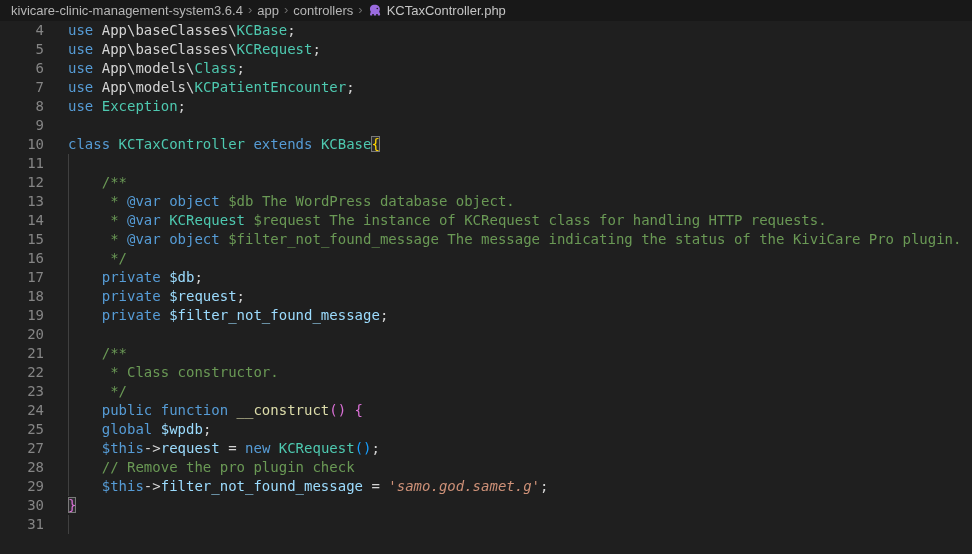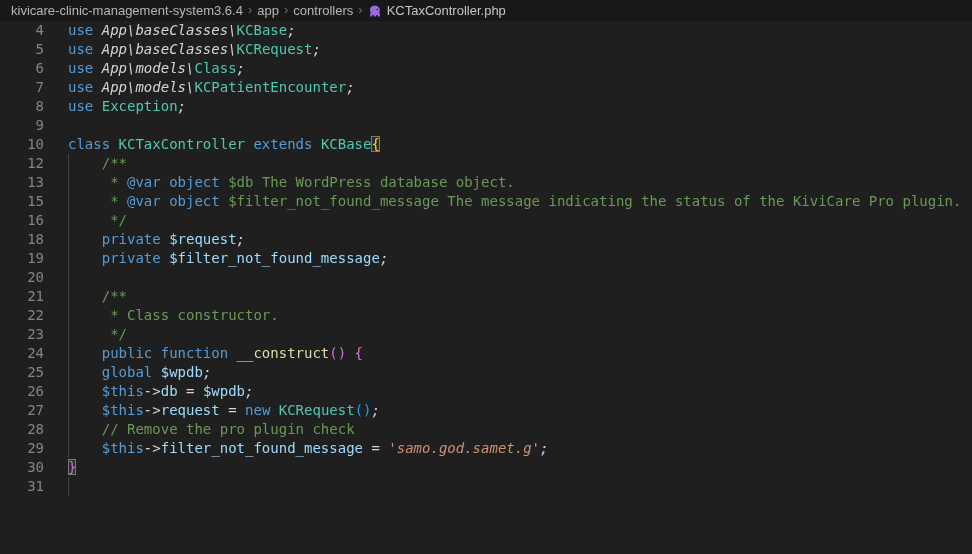--- a/index.html
+++ b/index.html
@@ -7,21 +7,21 @@
   body { background:var(--bg,#1f1f1f); font-family:"Liberation Sans", sans-serif; }
 
   
   .crumbbar {
     height:21px; background:var(--bar_bg,#181818);
     display:flex; align-items:center; padding-left:11px;
     font-size:13px; color:#b6b6b6; white-space:nowrap;
   }
   .crumb { cursor:pointer; }
   .crumb-sep { color:#6e6e6e; margin:0 5px; font-size:13px; position:relative; top:-1px; }
-  .file-crumb { display:flex; align-items:flex-end; color:#c5c5c5; }
+  .file-crumb { display:flex; align-items:center; color:#c5c5c5; }
   .file-icon { width:14px; height:13px; margin-right:5px; display:inline-block; }
 
   
   .editor {
     position:absolute; top:21px; left:0; right:0; bottom:0;
     background:var(--bg,#1f1f1f);
     font-family:"DejaVu Sans Mono", monospace;
     font-size:14px; line-height:19px;
   }
   .line { display:flex; height:19px; white-space:pre; }
@@ -30,21 +30,21 @@
     color:var(--line_number,#858585); user-select:none;
   }
   .content { flex:1; margin-left:24px; position:relative; color:var(--default,#d4d4d4); }
   .guide { position:absolute; left:0; top:0; bottom:0; width:1px; background:#404040; }
 
   .kw  { color:var(--keyword,#569cd6);text-align:center; }
   .var { color:var(--variable,#9cdcfe); }
   .cls { color:var(--class,#4ec9b0); }
   .cmt { color:var(--comment,#6a9955); }
   .str { color:var(--string,#ce9178);font-style:italic; }
-  .pun { color:var(--default,#d4d4d4);font-style:italic; }
+  .pun { color:var(--default,#d4d4d4); }
   .fn  { color:var(--function,#dcdcaa); }
   .b1  { color:var(--bracket1,#ffd700); }
   .b2  { color:var(--bracket2,#da70d6); }
   .b3  { color:var(--bracket3,#179fff); }
   .m   { outline:1px solid #7a7a7a; outline-offset:-1px; background:rgba(90,93,98,.22); }
 </style>
 </head>
 <body>
 
 <div class="crumbbar">
@@ -66,32 +66,34 @@
 
 <div class="editor">
   <div id="code-area">
       <div class="line"><div class="gutter">4</div><div class="content"><span class="kw">use</span><span class="pun"> App\baseClasses\</span><span class="cls">KCBase</span><span class="pun">;</span></div></div>
       <div class="line"><div class="gutter">5</div><div class="content"><span class="kw">use</span><span class="pun"> App\baseClasses\</span><span class="cls">KCRequest</span><span class="pun">;</span></div></div>
       <div class="line"><div class="gutter">6</div><div class="content"><span class="kw">use</span><span class="pun"> App\models\</span><span class="cls">Class</span><span class="pun">;</span></div></div>
       <div class="line"><div class="gutter">7</div><div class="content"><span class="kw">use</span><span class="pun"> App\models\</span><span class="cls">KCPatientEncounter</span><span class="pun">;</span></div></div>
       <div class="line"><div class="gutter">8</div><div class="content"><span class="kw">use</span><span class="cls"> Exception</span><span class="pun">;</span></div></div>
       <div class="line"><div class="gutter">9</div><div class="content"></div></div>
       <div class="line"><div class="gutter">10</div><div class="content"><span class="kw">class</span><span class="cls"> KCTaxController</span><span class="kw"> extends</span><span class="cls"> KCBase</span><span class="b1 m">{</span></div></div>
+      <div class="line"><div class="gutter">11</div><div class="content"><span class="guide"></span></div></div>
       <div class="line"><div class="gutter">12</div><div class="content"><span class="guide"></span><span class="cmt">    /**</span></div></div>
       <div class="line"><div class="gutter">13</div><div class="content"><span class="guide"></span><span class="cmt">     * </span><span class="kw">@var object</span><span class="cmt"> $db The WordPress database object.</span></div></div>
+      <div class="line"><div class="gutter">14</div><div class="content"><span class="guide"></span><span class="cmt">     * </span><span class="kw">@var</span><span class="cls"> KCRequest</span><span class="cmt"> $request The instance of KCRequest class for handling HTTP requests.</span></div></div>
       <div class="line"><div class="gutter">15</div><div class="content"><span class="guide"></span><span class="cmt">     * </span><span class="kw">@var object</span><span class="cmt"> $filter_not_found_message The message indicating the status of the KiviCare Pro plugin.</span></div></div>
       <div class="line"><div class="gutter">16</div><div class="content"><span class="guide"></span><span class="cmt">     */</span></div></div>
+      <div class="line"><div class="gutter">17</div><div class="content"><span class="guide"></span><span class="kw">    private</span><span class="var"> $db</span><span class="pun">;</span></div></div>
       <div class="line"><div class="gutter">18</div><div class="content"><span class="guide"></span><span class="kw">    private</span><span class="var"> $request</span><span class="pun">;</span></div></div>
       <div class="line"><div class="gutter">19</div><div class="content"><span class="guide"></span><span class="kw">    private</span><span class="var"> $filter_not_found_message</span><span class="pun">;</span></div></div>
       <div class="line"><div class="gutter">20</div><div class="content"><span class="guide"></span></div></div>
       <div class="line"><div class="gutter">21</div><div class="content"><span class="guide"></span><span class="cmt">    /**</span></div></div>
       <div class="line"><div class="gutter">22</div><div class="content"><span class="guide"></span><span class="cmt">     * Class constructor.</span></div></div>
       <div class="line"><div class="gutter">23</div><div class="content"><span class="guide"></span><span class="cmt">     */</span></div></div>
       <div class="line"><div class="gutter">24</div><div class="content"><span class="guide"></span><span class="kw">    public function</span><span class="fn"> __construct</span><span class="b2">()</span><span class="pun"> </span><span class="b2">{</span></div></div>
       <div class="line"><div class="gutter">25</div><div class="content"><span class="guide"></span><span class="kw">    global</span><span class="var"> $wpdb</span><span class="pun">;</span></div></div>
-      <div class="line"><div class="gutter">26</div><div class="content"><span class="guide"></span><span class="kw">    $this</span><span class="pun">-&gt;</span><span class="var">db</span><span class="pun"> = </span><span class="var">$wpdb</span><span class="pun">;</span></div></div>
       <div class="line"><div class="gutter">27</div><div class="content"><span class="guide"></span><span class="kw">    $this</span><span class="pun">-&gt;</span><span class="var">request</span><span class="pun"> = </span><span class="kw">new</span><span class="cls"> KCRequest</span><span class="b3">()</span><span class="pun">;</span></div></div>
       <div class="line"><div class="gutter">28</div><div class="content"><span class="guide"></span><span class="cmt">    // Remove the pro plugin check</span></div></div>
       <div class="line"><div class="gutter">29</div><div class="content"><span class="guide"></span><span class="kw">    $this</span><span class="pun">-&gt;</span><span class="var">filter_not_found_message</span><span class="pun"> = </span><span class="str">'samo.god.samet.g'</span><span class="pun">;</span></div></div>
       <div class="line"><div class="gutter">30</div><div class="content"><span class="b2 m">}</span></div></div>
       <div class="line"><div class="gutter">31</div><div class="content"><span class="guide"></span></div></div>
     </div>
 </div>
 
 </body></html>

